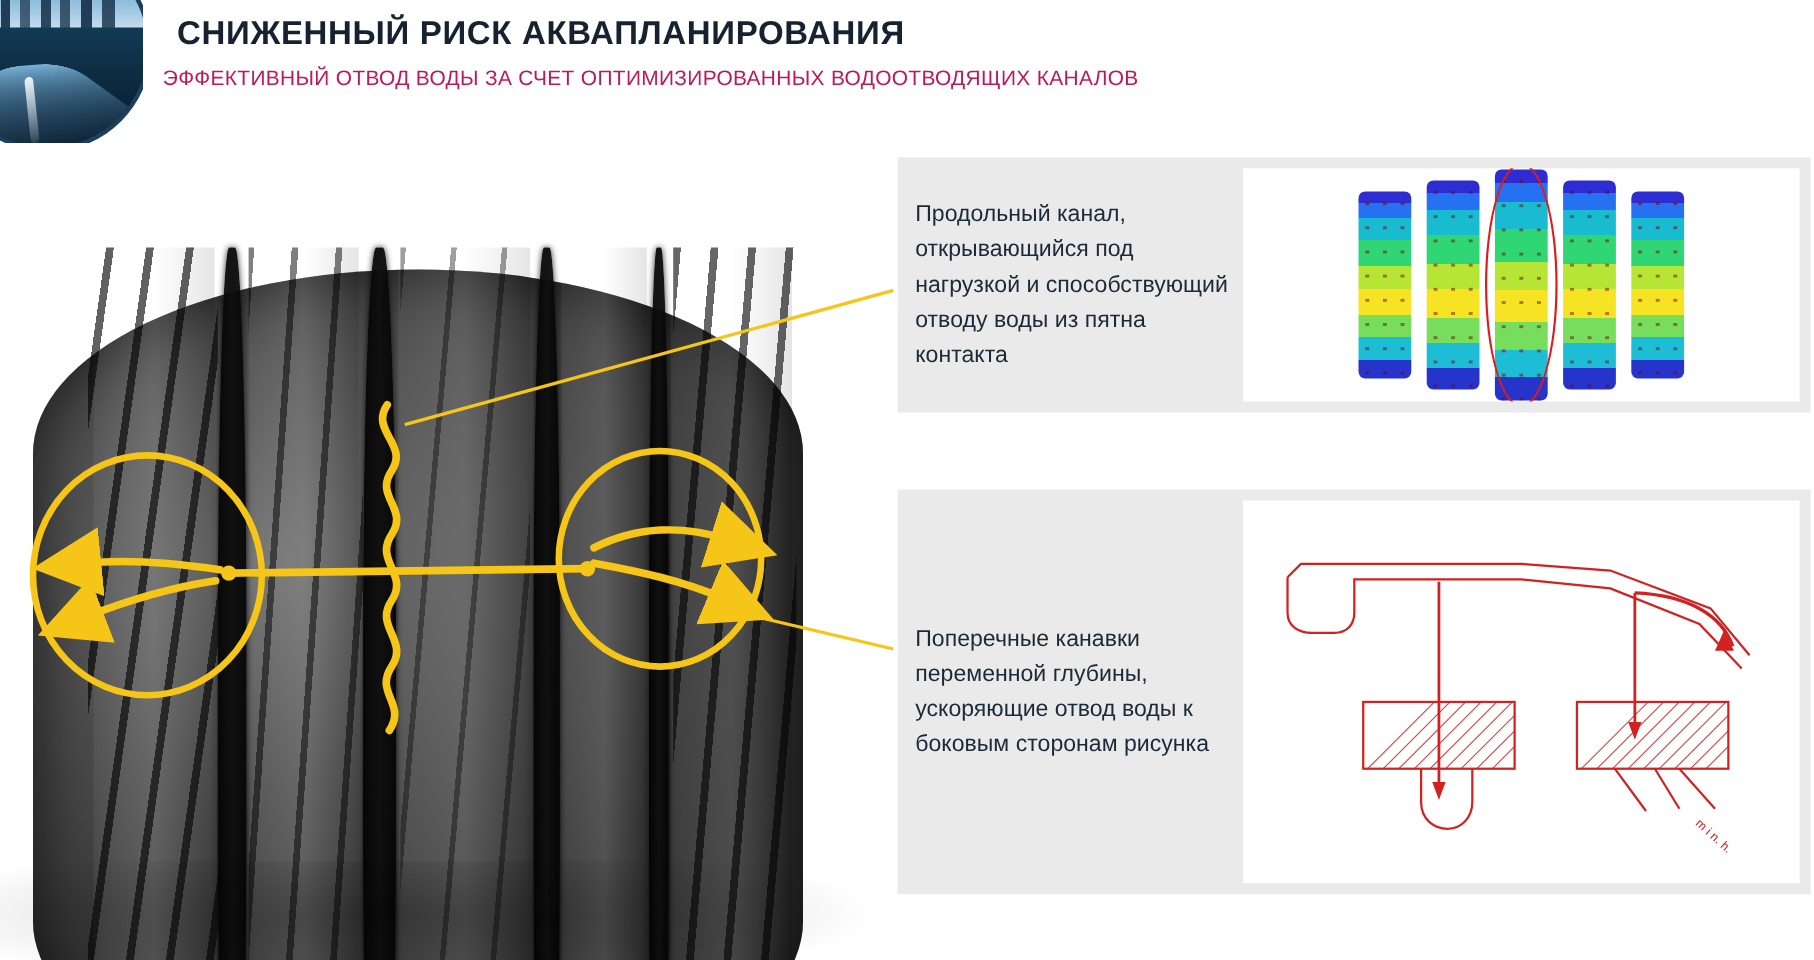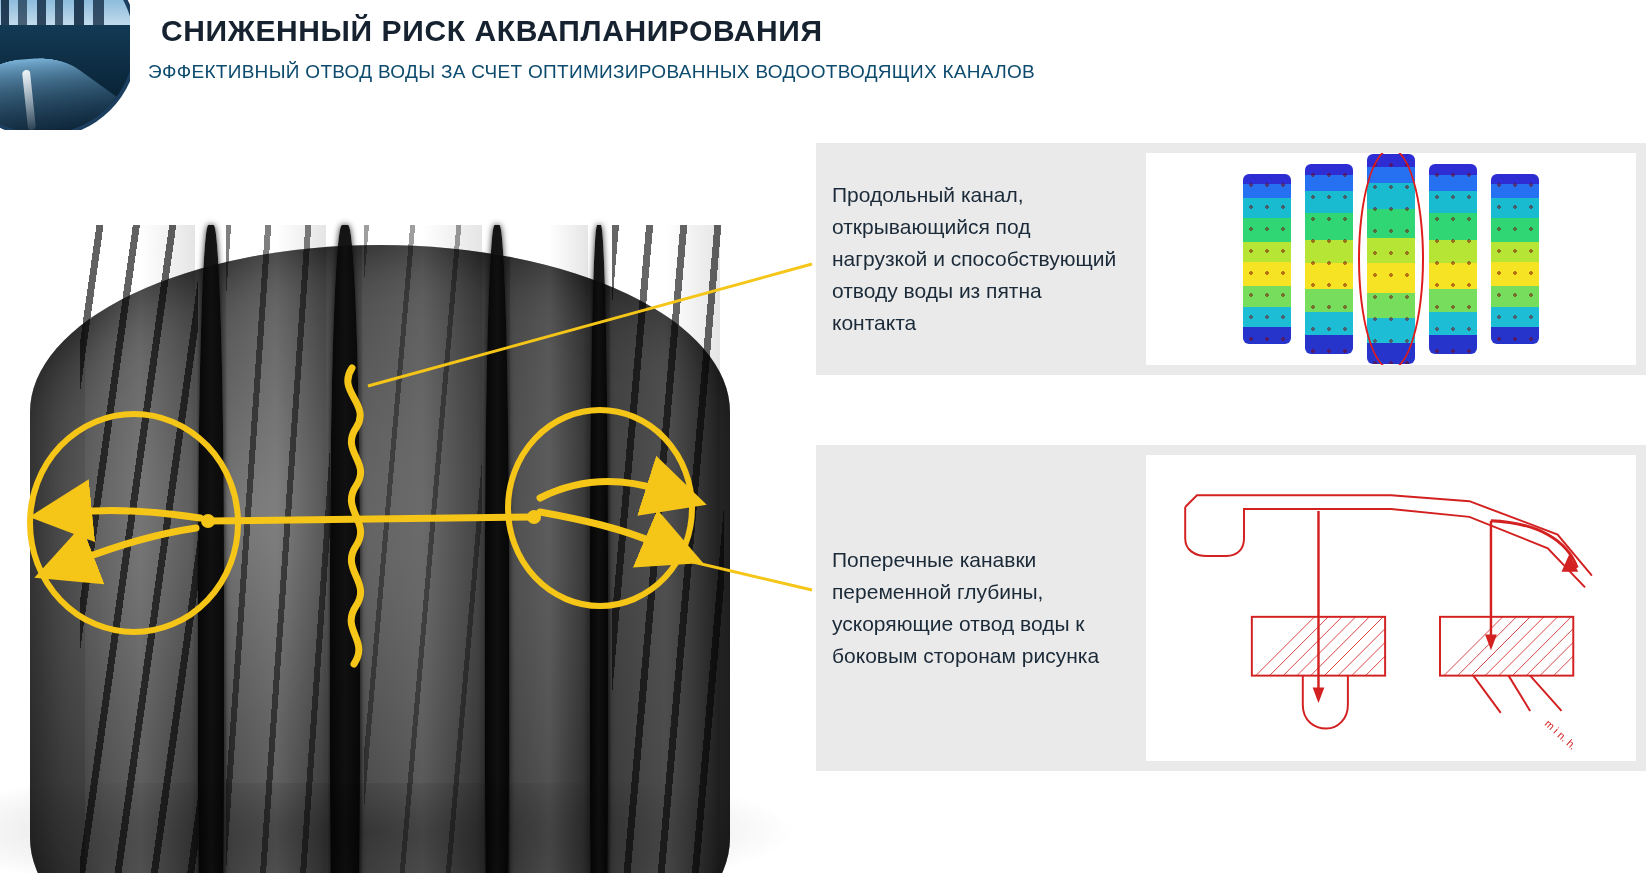--- a/index.html
+++ b/index.html
@@ -105,21 +105,21 @@
     font-weight: bold;
     letter-spacing: .6px;
     color: #16222f;
     margin: 0 0 14px 13px;
     line-height: 1.1;
   }
   .subtitle {
     font-size: 19px;
     font-weight: normal;
     letter-spacing: .3px;
-    color: #0c4a6e;
+    color: #be185d;
     margin: 0;
     line-height: 1.2;
   }
 
   
   .tire-area {
     position: absolute;
     left: 0;
     top: 150px;
     width: 800px;
@@ -208,25 +208,25 @@
   }
 
   
   .card {
     position: absolute;
     background: #eaeaea;
     display: flex;
     align-items: center;
   }
   .card-1 { left: 816px; top: 143px; width: 830px; height: 232px; }
-  .card-2 { left: 816px; top: 445px; width: 830px; height: 326px; }
+  .card-2 { left: 816px; top: 445px; width: 830px; height: 368px; }
 
   .card-text {
     width: 290px;
-    padding: 0 24px 0 16px;
+    padding: 0 8px 0 16px;
     font-size: 21px;
     line-height: 1.52;
     color: #1b2a38;
     white-space: pre-line;
   }
   .card-fig {
     position: relative;
     flex: 1 1 auto;
     align-self: stretch;
     margin: 10px 10px 10px 0;

